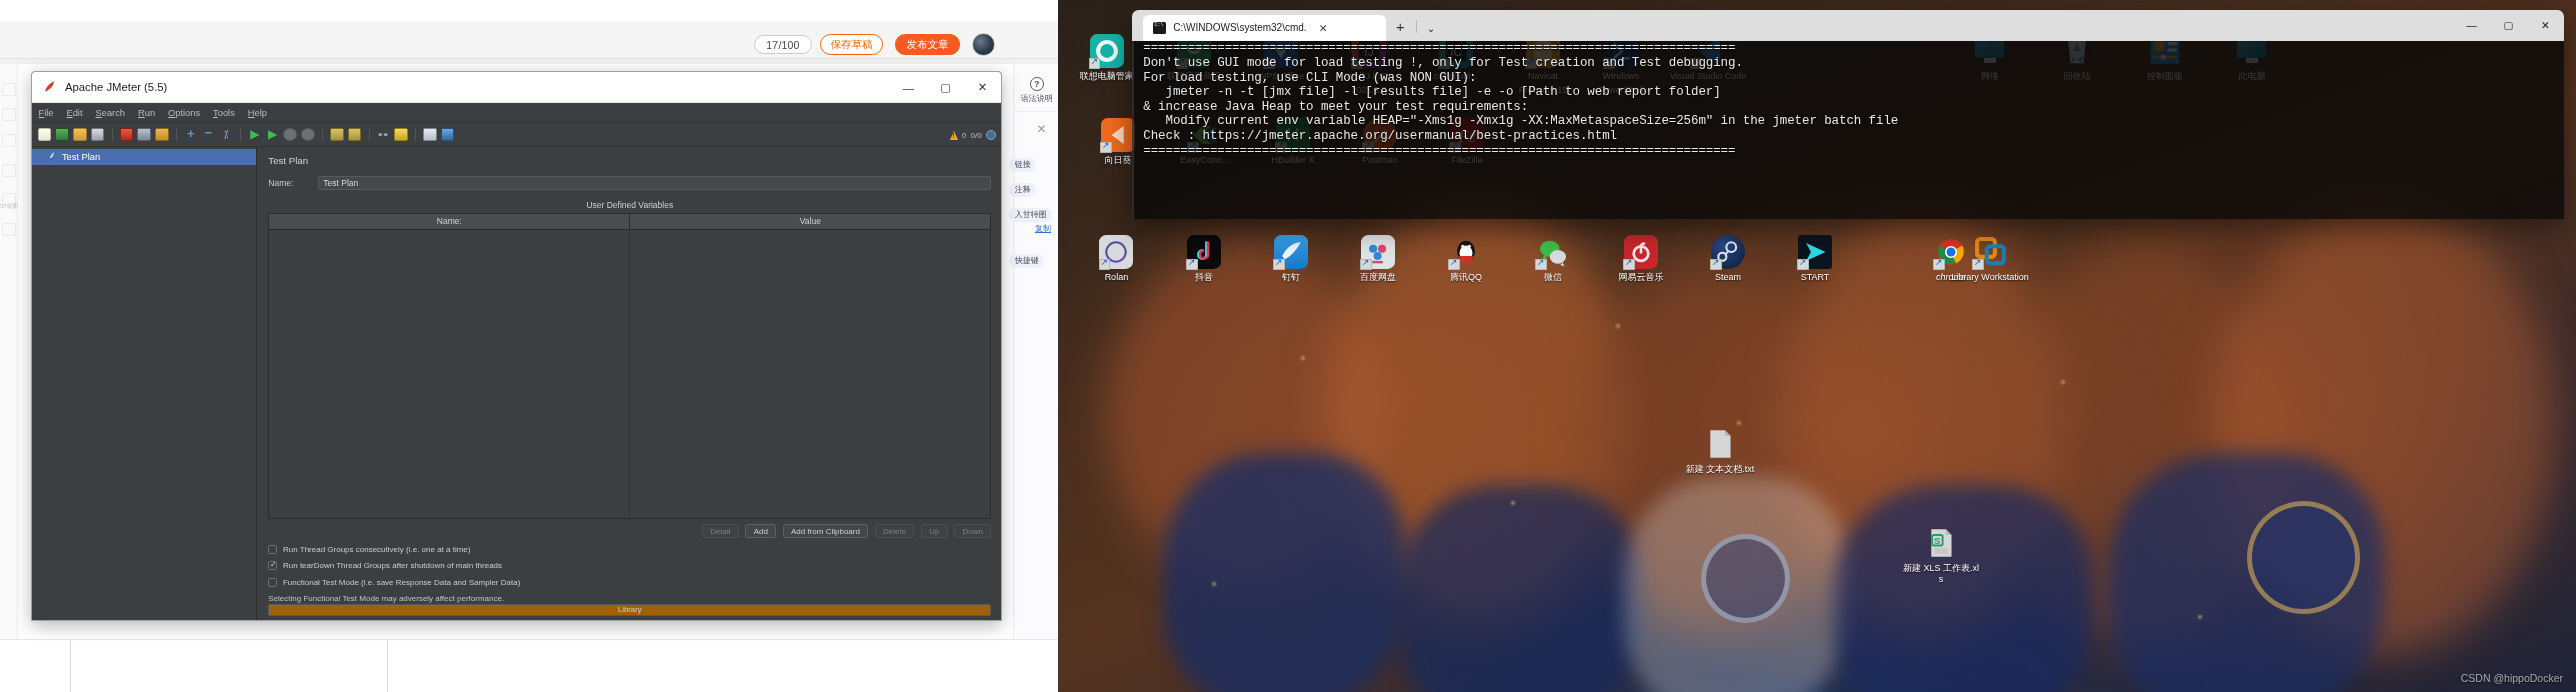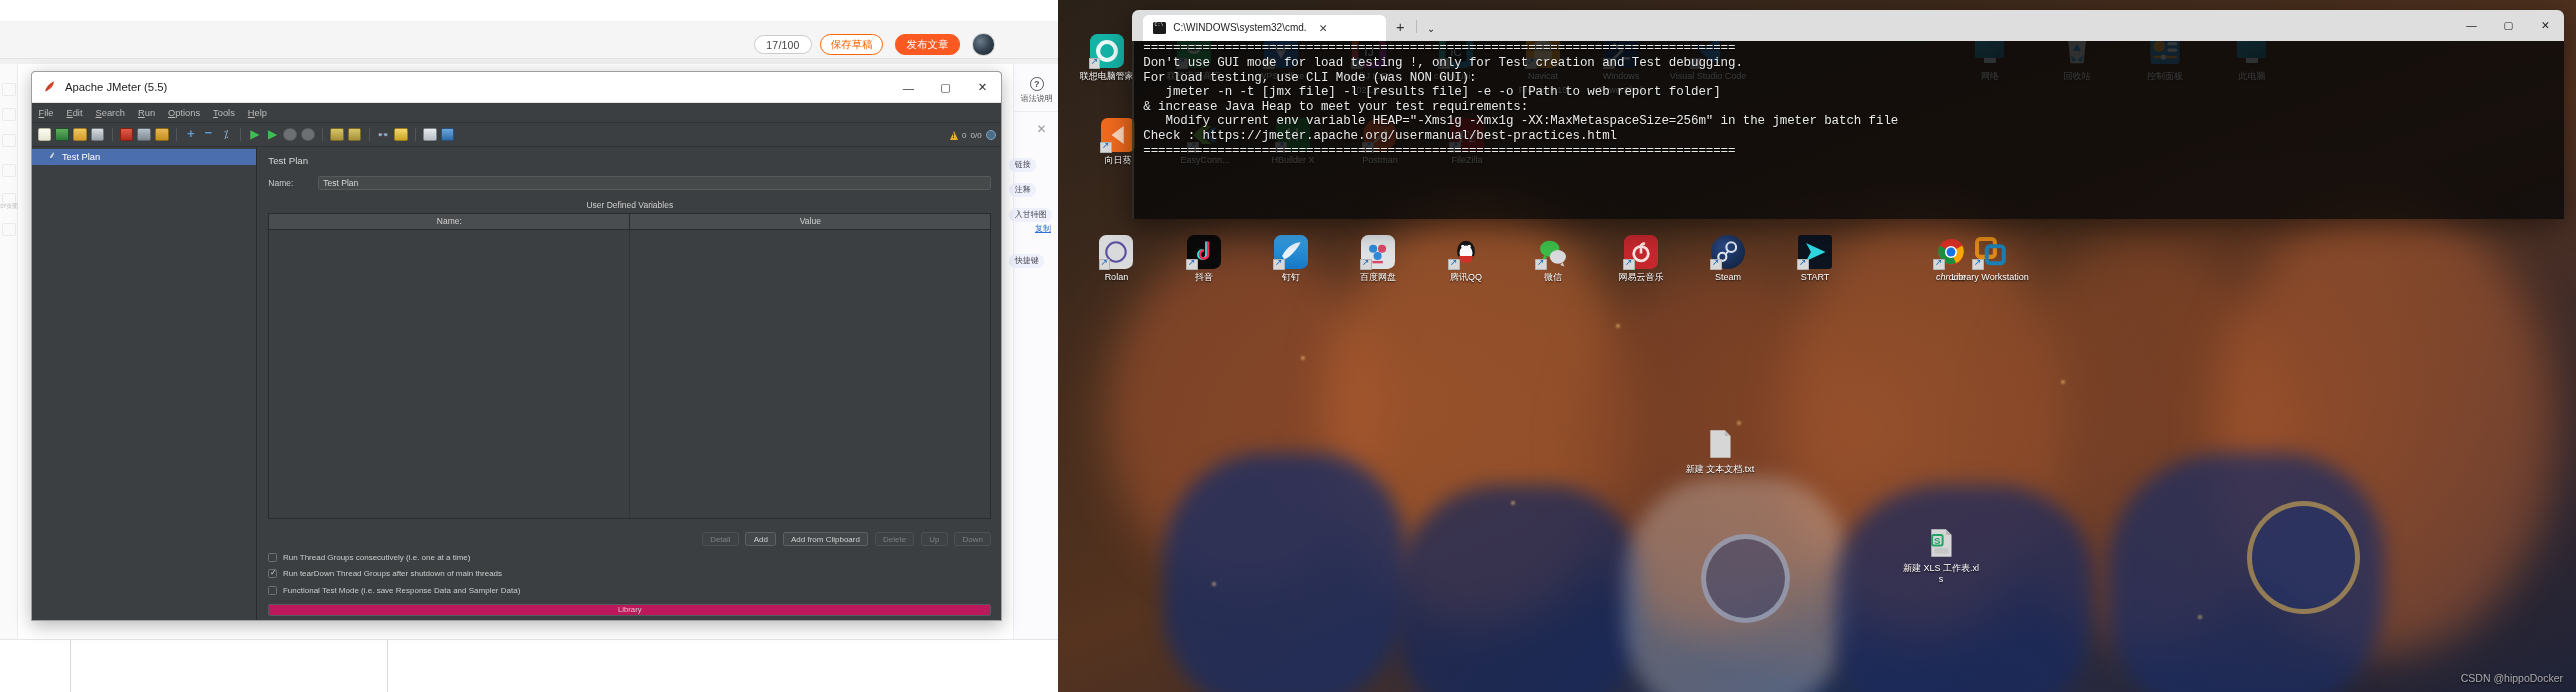--- a/index.html
+++ b/index.html
@@ -210,42 +210,42 @@
   .udv-head { display: flex; height: 15.4px; background: #4a4d4f; border-bottom: 0.8px solid #2b2b2b; }
   .udv-th {
     flex: 1; font-size: 8.5px; color: #d2d2d2; display: flex; align-items: center; justify-content: center;
     border-right: 0.8px solid #2b2b2b;
   }
   .udv-th:last-child { border-right: none; }
   .udv-grid { display: flex; height: 290px; }
   .udv-col { flex: 1; border-right: 0.8px solid #343434; }
   .udv-col:last-child { border-right: none; }
 
-  .btn-row { display: flex; justify-content: flex-end; gap: 6.5px; margin-top: 13px; }
+  .btn-row { display: flex; justify-content: flex-end; gap: 6.5px; margin-top: 5px; }
   .jm-btn {
     height: 13.7px; padding: 0 7.3px; border: 0.8px solid #5e6264; border-radius: 2.4px;
     background: #434749; color: #cfcfcf; font-size: 8px;
     display: flex; align-items: center; justify-content: center; white-space: nowrap;
   }
   .jm-btn.disabled { color: #7d8183; border-color: #4c5052; background: #3e4244; }
 
   .cb-row { display: flex; align-items: center; gap: 5.7px; margin-top: 7.3px; }
   .cb {
     width: 9px; height: 9px; border: 0.8px solid #6d7173; border-radius: 1.6px; background: #3c3f41;
     position: relative; flex: 0 0 auto;
   }
   .cb.checked::after {
     content: "✓"; position: absolute; left: 0.8px; top: -2.4px; font-size: 8px; color: #d8d8d8;
   }
   .cb-label { font-size: 8px; color: #cbcbcb; }
   .note { font-size: 8px; color: #c2c2c2; margin-top: 7.3px; }
 
   .jm-library {
     position: absolute; left: 11.3px; right: 9.7px; bottom: 6.5px; height: 12px;
-    background: #be185d; border: 0.8px solid #555a5c; border-radius: 1.6px;
+    background: #a16207; border: 0.8px solid #555a5c; border-radius: 1.6px;
     display: flex; align-items: center; justify-content: center;
     font-size: 7.7px; color: #cfcfcf;
   }
 
   
   .desktop {
     position: absolute; left: 1058px; top: 0; width: 1518px; height: 692px;
     overflow: hidden;
     background:
       radial-gradient(ellipse 566px 404px at 22% 58%, #6a3a23 0%, rgba(106,58,35,0) 65%),

